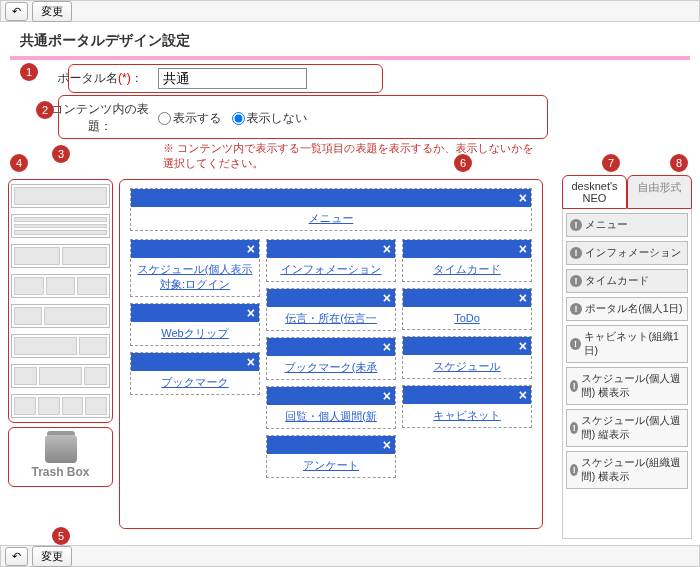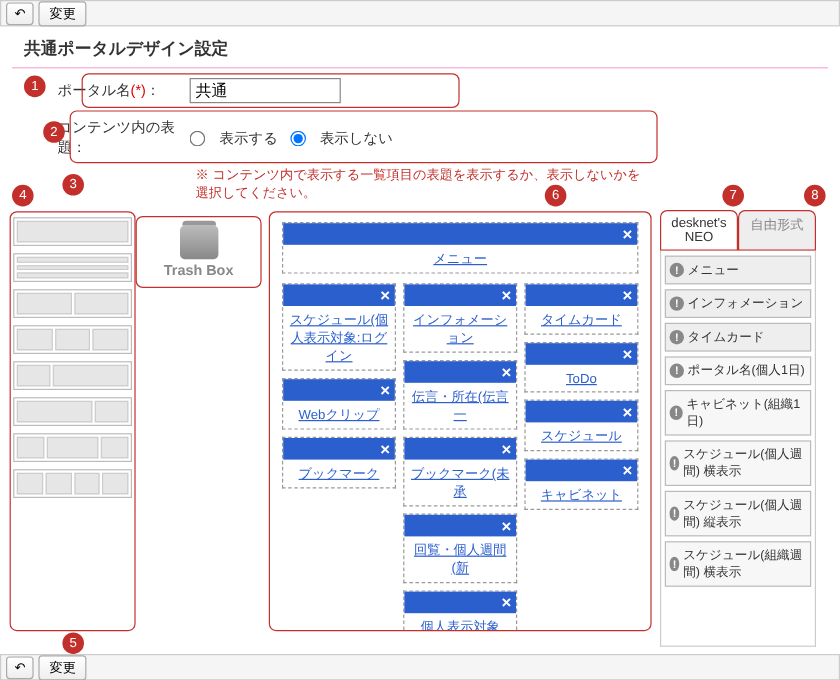--- a/index.html
+++ b/index.html
@@ -1,27 +1,27 @@
 <!DOCTYPE html>
 <html><head>
 <meta charset="utf-8">
 <style>
 *{box-sizing:border-box;margin:0;padding:0}
 body{font-family:"Meiryo",sans-serif;font-size:12px;color:#333;background:#fff;width:700px;height:567px;position:relative;overflow:hidden}
 .topbar,.botbar{height:22px;background:#f5f5f5;border:1px solid #ccc;display:flex;align-items:center;padding:0 4px;gap:4px}
 .btn{border:1px solid #aaa;background:linear-gradient(#fff,#eee);border-radius:3px;padding:2px 8px;font-size:11px;cursor:pointer}
 .icon-btn{padding:2px 6px}
-.title{font-size:14px;font-weight:bold;padding:6px 10px;border-bottom:1px solid #f9a8d4;margin:4px 10px 0}
+.title{font-size:14px;font-weight:bold;padding:6px 10px;border-bottom:4px solid #f9a8d4;margin:4px 10px 0}
 .content{display:flex;padding:4px 8px 0 8px;gap:4px}
 .form-area{flex:0 0 535px}
 .row{display:flex;align-items:center;padding:4px 0 4px 40px;position:relative}
-.lbl{flex:0 0 110px;text-align:left;padding-right:6px}
+.lbl{flex:0 0 110px;text-align:center;padding-right:6px}
 .req{color:#d00}
-.input{border:1px solid #888;padding:2px 4px;width:126px}
-.radio-wrap{display:flex;align-items:center;gap:12px;margin-right:10px}
+.input{border:1px solid #888;padding:2px 4px;width:149px}
+.radio-wrap{display:flex;align-items:center;gap:2px;margin-right:10px}
 .note{color:#c3302c;font-size:11px;padding:2px 0 4px 155px}
 .swatches{display:flex;gap:3px}
 .sw{width:12px;height:12px;border:1px solid #888;border-radius:2px}
 .outline{position:absolute;border:1px solid #c3302c;border-radius:6px;pointer-events:none}
 .badge{position:absolute;width:18px;height:18px;background:#c3302c;color:#fff;border-radius:50%;font-size:11px;display:flex;align-items:center;justify-content:center;pointer-events:none;z-index:10}
 .design-area{display:flex;gap:6px;margin-top:4px}
 .layout-col{width:105px;border:1px solid #c3302c;border-radius:6px;padding:4px 2px;display:flex;flex-direction:column;gap:6px}
 .lt{border:1px solid #bbb;background:#fff;height:24px;display:flex;gap:2px;padding:2px}
 .lt div{background:#e6e6e6;border:1px solid #ccc}
 .lt .f{flex:1}
@@ -33,21 +33,21 @@
 .trash-lbl{font-size:12px;font-weight:bold;color:#888}
 .canvas{flex:1;border:1px solid #c3302c;border-radius:6px;padding:8px 4px 4px;height:350px;overflow:hidden;position:relative}
 .widget{background:#fff;border:1px dashed #999;margin-bottom:6px}
 .widget-hdr{background:#2b5fce;height:18px;display:flex;justify-content:flex-end;align-items:center;padding:0 4px}
 .widget-x{color:#fff;font-weight:bold;font-size:14px;cursor:pointer;line-height:1}
 .widget-body{text-align:center;padding:4px 2px}
 .widget-body a{color:#2b5fce;text-decoration:underline;font-size:11px}
 .canvas-top{margin:0 6px 8px}
 .canvas-cols{display:flex;gap:6px;padding:0 6px}
 .canvas-cols .col{flex:1;display:flex;flex-direction:column}
-.side{width:130px;position:absolute;right:20px;top:175px;bottom:28px;display:flex;flex-direction:column}
+.side{width:130px;position:absolute;right:8px;top:175px;bottom:28px;display:flex;flex-direction:column}
 .tabs{display:flex}
 .tab{flex:1;border:1px solid #c3302c;border-radius:6px 6px 0 0;padding:4px 2px;text-align:center;font-size:11px;background:#fff;cursor:pointer}
 .tab.inactive{background:#eee;color:#888}
 .side-list{border:1px solid #ccc;border-top:none;flex:1;overflow:hidden;background:#fff;padding:4px 3px;display:flex;flex-direction:column;gap:4px}
 .side-item{border:1px solid #bbb;background:#eee;padding:4px 3px;font-size:10.5px;display:flex;align-items:center;gap:3px;cursor:pointer}
 .side-item.light{background:#f7f7f7}
 .exc{display:inline-flex;width:12px;height:12px;border-radius:50%;background:#888;color:#fff;align-items:center;justify-content:center;font-size:9px;font-weight:bold}
 </style>
 </head>
 <body>
@@ -79,21 +79,21 @@
         </label>
       <label class="radio-wrap">
           <input type="radio" name="ct" checked="" style="">
           <span>表示しない</span>
         </label>
     </div>
     <div class="note">※ コンテンツ内で表示する一覧項目の表題を表示するか、表示しないかを選択してください。</div>
 
 
     <div class="design-area">
-      <div style="display:flex;flex-direction:row">
+      <div style="display:flex;flex-direction:column">
         <div class="layout-col">
           <div class="lt">
               <div class="f"></div>
             </div>
           <div class="lt lt-rows">
               <div class="f"></div>
               <div class="f"></div>
               <div class="f"></div>
             </div>
           <div class="lt">
@@ -181,21 +181,21 @@
               <div class="widget">
                 <div class="widget-hdr">
                   <span class="widget-x">×</span>
                 </div>
                 <div class="widget-body"><a>回覧・個人週間(新</a></div>
               </div>
               <div class="widget">
                 <div class="widget-hdr">
                   <span class="widget-x">×</span>
                 </div>
-                <div class="widget-body"><a>個人表示対象</a></div>
+                <div class="widget-body"><a>アンケート</a></div>
               </div>
             </div>
           <div class="col" id="c3">
               <div class="widget">
                 <div class="widget-hdr">
                   <span class="widget-x">×</span>
                 </div>
                 <div class="widget-body"><a>タイムカード</a></div>
               </div>
               <div class="widget">

